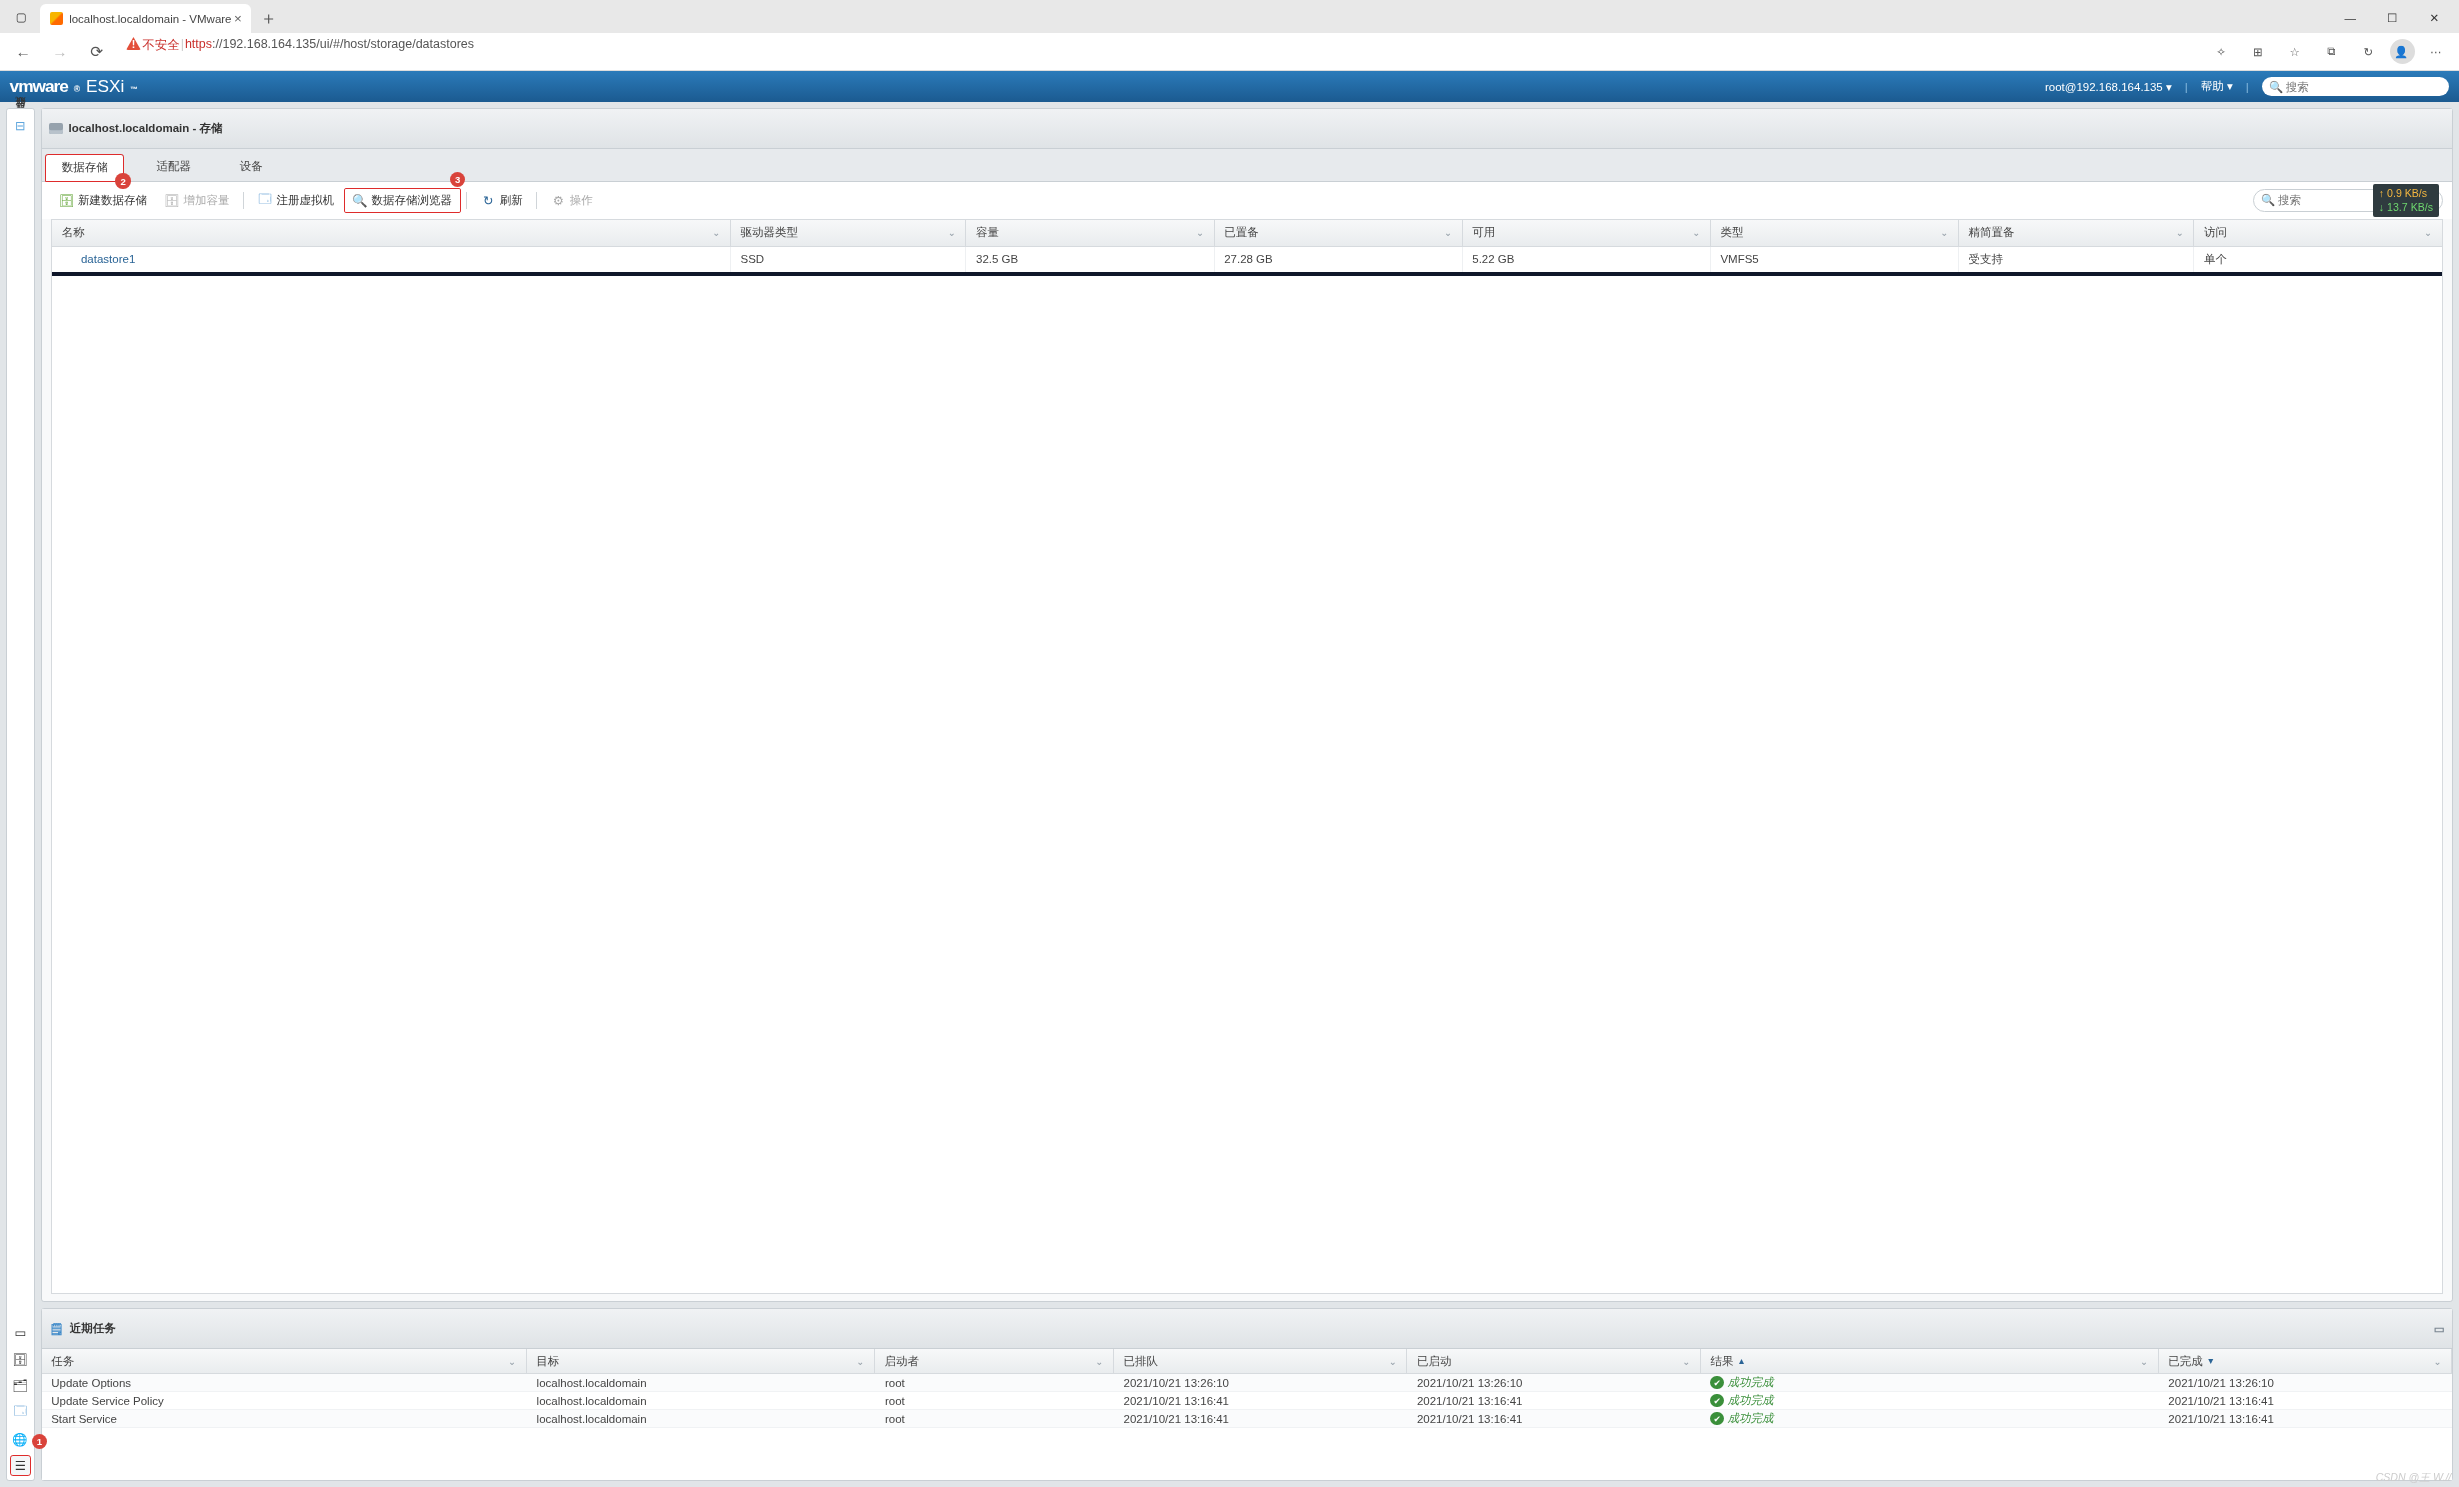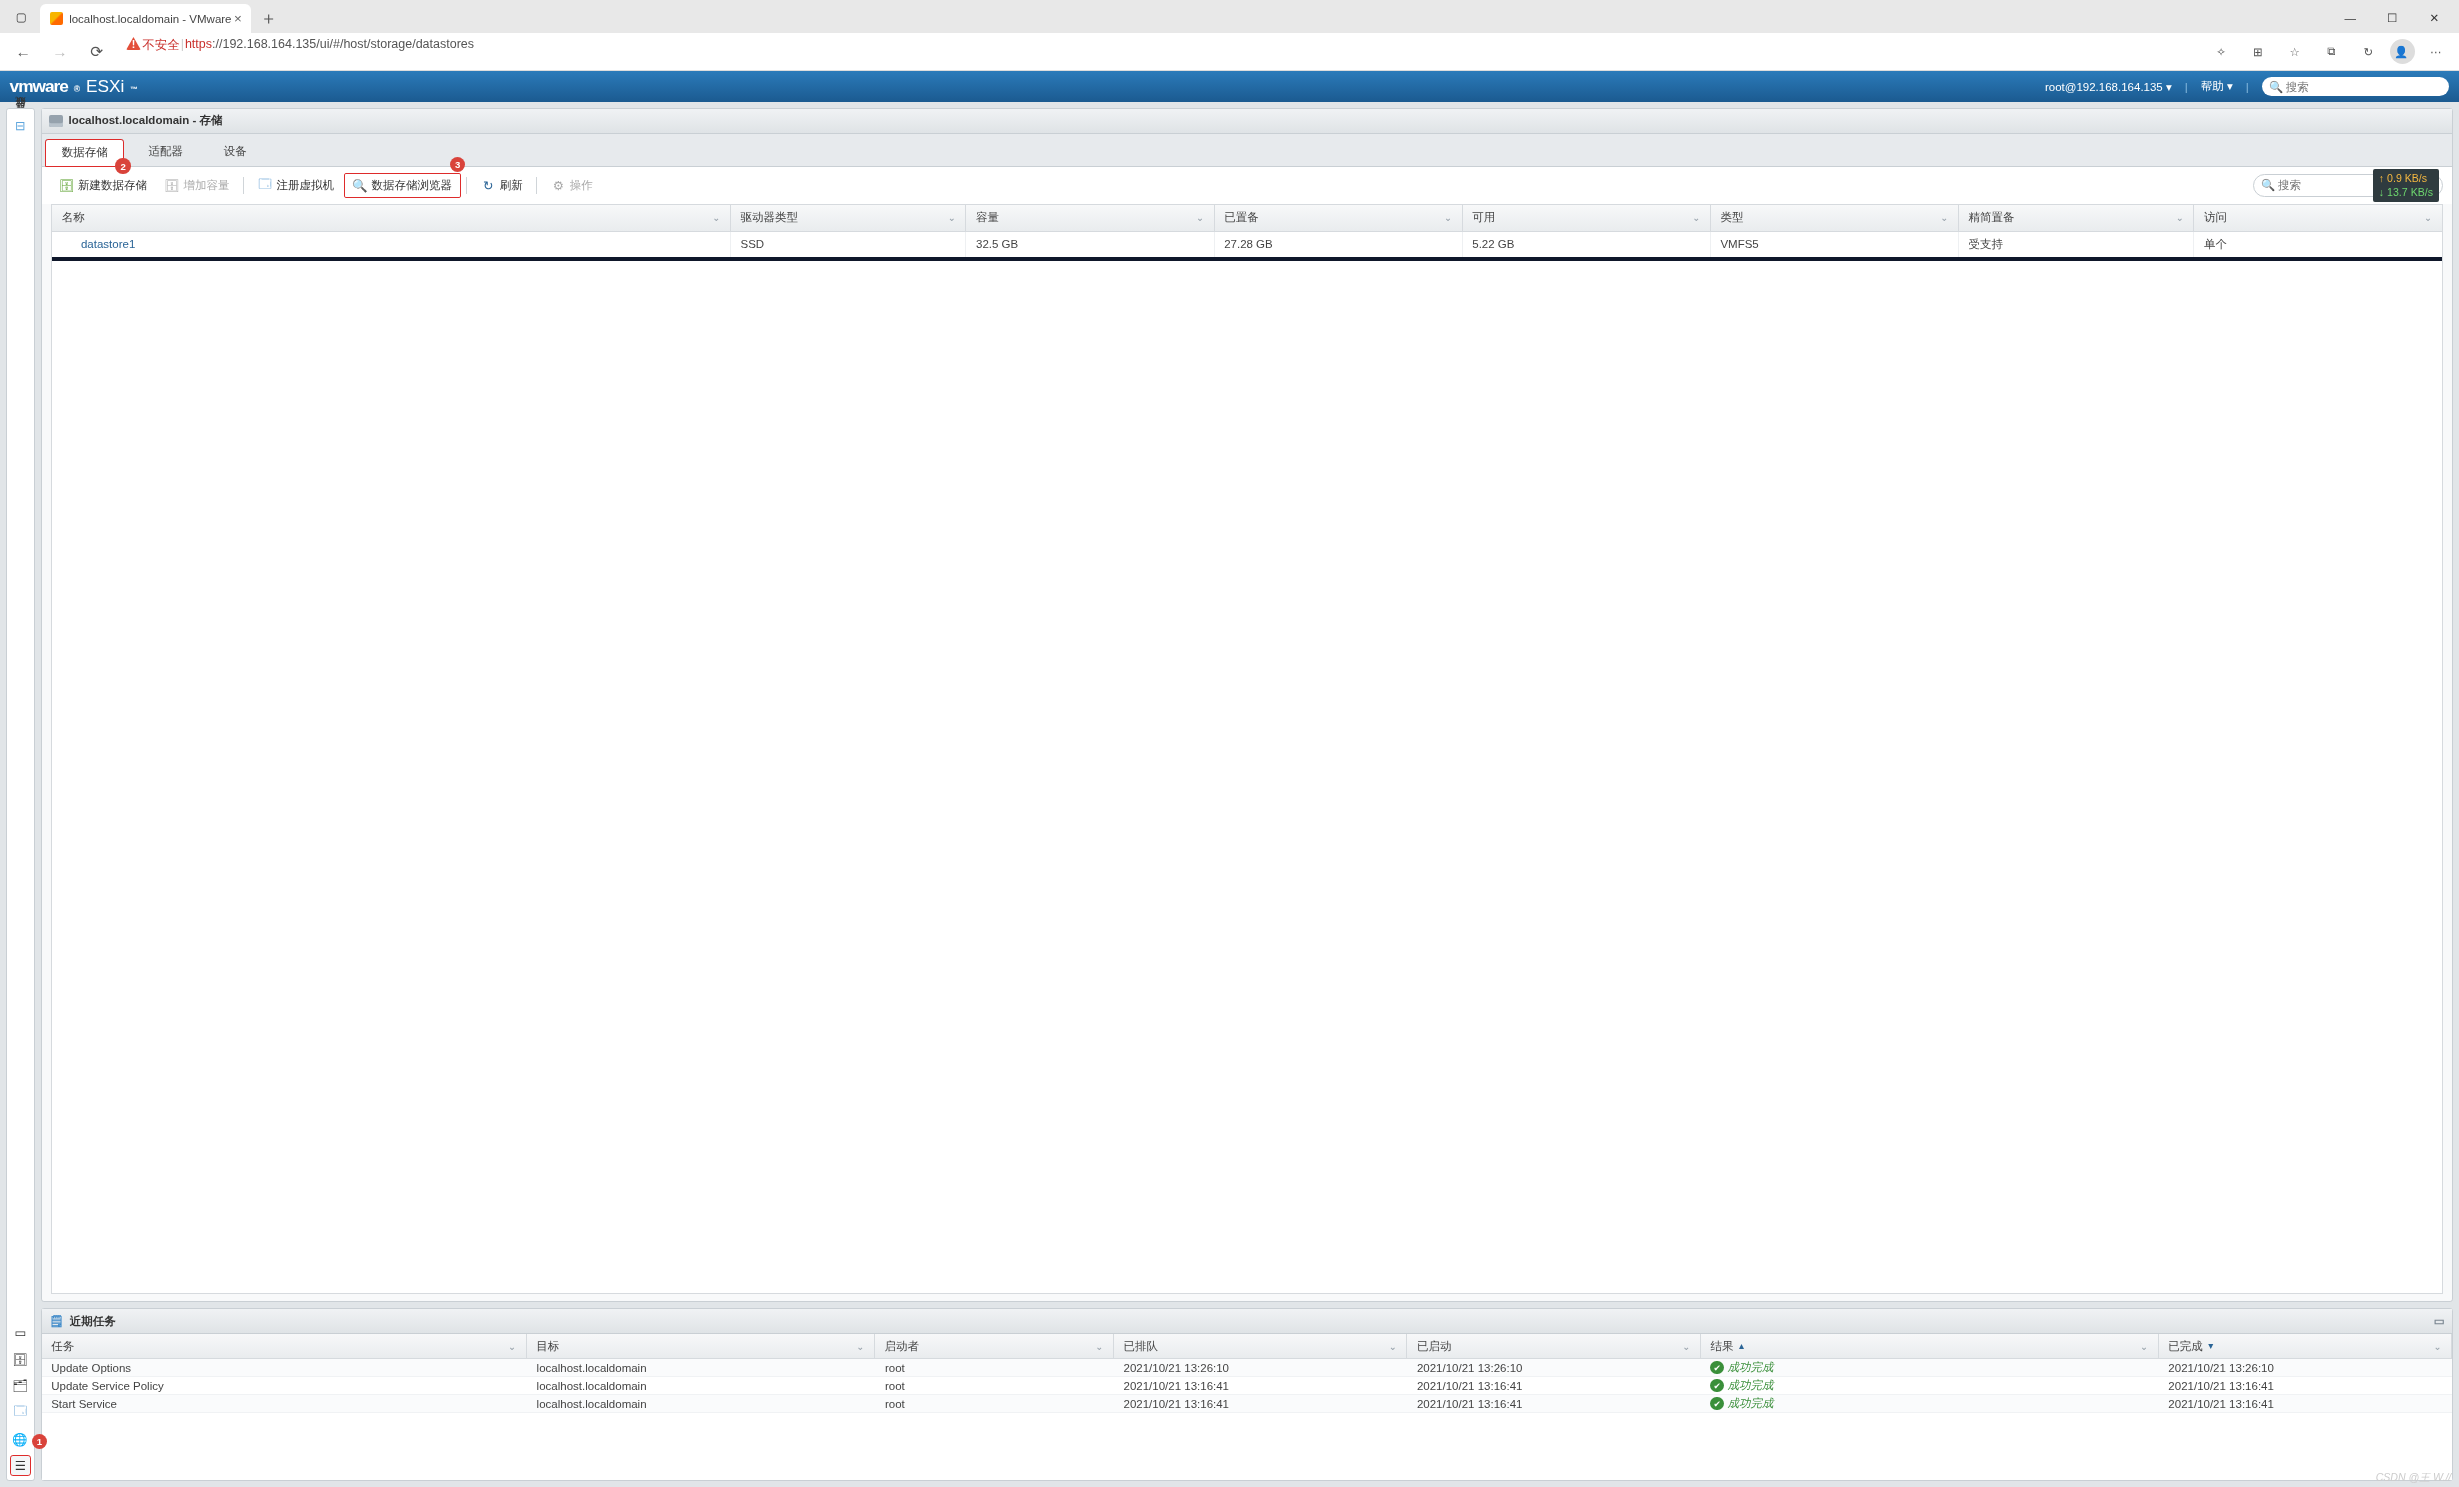--- a/index.html
+++ b/index.html
@@ -43,24 +43,24 @@
 .vnav{flex:1;display:flex;flex-direction:column;align-items:center;min-height:0}
 .vnav-label{writing-mode:vertical-rl;font-size:10.6px;color:#333;transform:rotate(180deg);margin:5.8px 0 1.9px}
 .vnav-tree{color:#5fa6dd;font-size:12.5px;margin-bottom:5.8px}
 .side-ico{width:21px;height:21px;border:1px solid transparent;border-radius:2.9px;display:flex;align-items:center;justify-content:center;margin:1.9px 0;font-size:12.5px;position:relative}
 .side-ico.sel{border-color:#a6b4c0;background:#f4f6f8}
 .side-ico.storage{border:1.4px solid #de2b2b}
 .badge{position:absolute;width:15.4px;height:15.4px;border-radius:50%;background:#d9433b;color:#fff;font-size:9.6px;display:flex;align-items:center;justify-content:center;font-weight:bold}
 .main{flex:1;display:flex;flex-direction:column;gap:5.8px;min-width:0}
 .panel{background:#f8f9fa;border:1px solid #c9cfd4;border-radius:2.9px;display:flex;flex-direction:column}
 .panel-main{flex:1;min-height:0}
-.panel-hd{height:25px;background:linear-gradient(#f0f2f4,#dfe3e6);border-bottom:1px solid #c9cfd4;display:flex;align-items:center;padding:0 7.7px;font-weight:bold;font-size:11.5px;gap:5.8px}
+.panel-hd{height:40px;background:linear-gradient(#f0f2f4,#dfe3e6);border-bottom:1px solid #c9cfd4;display:flex;align-items:center;padding:0 7.7px;font-weight:bold;font-size:11.5px;gap:5.8px}
 .panel-hd .dsico{width:13.4px;height:11.5px;background:#96a2ad;border-radius:1.9px;box-shadow:inset 0 -3.8px 0 #b8c2cb}
 .tabs{display:flex;align-items:flex-end;padding:3.8px 3.8px 0;background:#e7eaed;border-bottom:1px solid #c9cfd4}
-.tabbtn{padding:5.8px 15.4px 5.8px;border:1px solid transparent;font-size:11.5px;color:#444;border-radius:2.9px 2.9px 0 0;margin-right:8px;position:relative}
+.tabbtn{padding:5.8px 15.4px 5.8px;border:1px solid transparent;font-size:11.5px;color:#444;border-radius:2.9px 2.9px 0 0;margin-right:16px;position:relative}
 .tabbtn.active{background:#fff;border-color:#c9cfd4;border-bottom-color:#fff;color:#333;margin-bottom:-1px;outline:1.9px solid #de2b2b;outline-offset:-1px;z-index:2}
 .badge-tl{position:absolute;right:-7.7px;bottom:-7.7px}
 .toolbar{display:flex;align-items:center;padding:5.8px 9.6px;gap:1.9px;background:#fff}
 .tool{display:flex;align-items:center;gap:3.8px;padding:3.8px 7.7px;font-size:11.5px;color:#333;border-radius:1.9px}
 .tool.disabled{color:#aaa}
 .tsep{width:1px;height:17.3px;background:#d0d5d9;margin:0 3.8px}
 .tool .ti{width:15.4px;height:15.4px;display:inline-flex;align-items:center;justify-content:center;font-size:12.5px}
 .hl{border:1.4px solid #de2b2b;position:relative}
 .tool-search{margin-left:auto;height:23px;border:1px solid #c9cfd4;border-radius:11.5px;display:flex;align-items:center;padding:0 7.7px;min-width:144px;color:#999}
 .tool-search input{border:none;outline:none;font-size:11.5px;flex:1;background:transparent}

